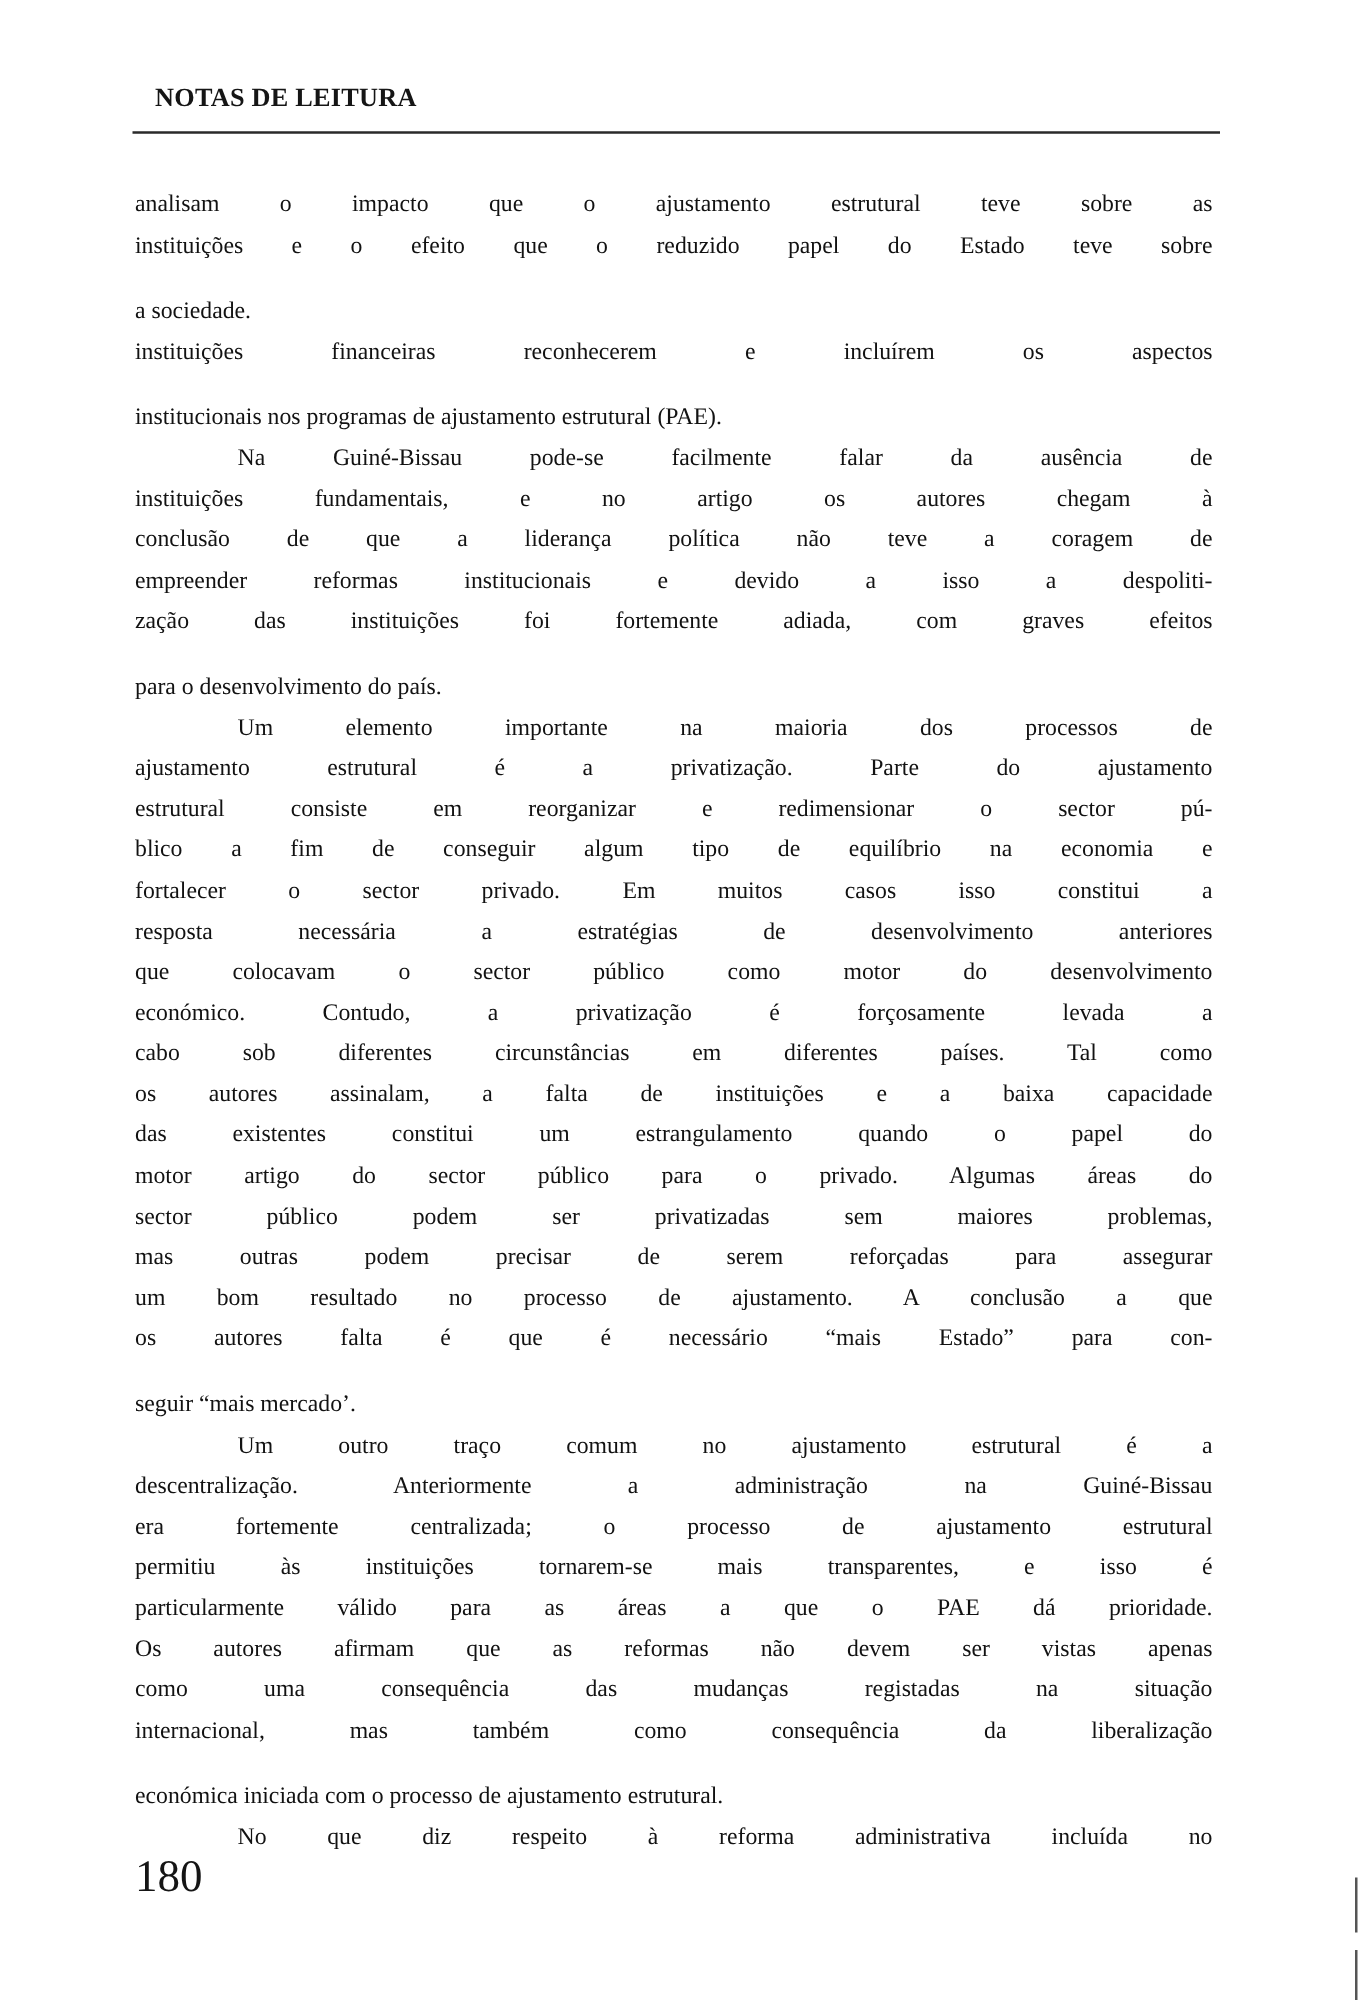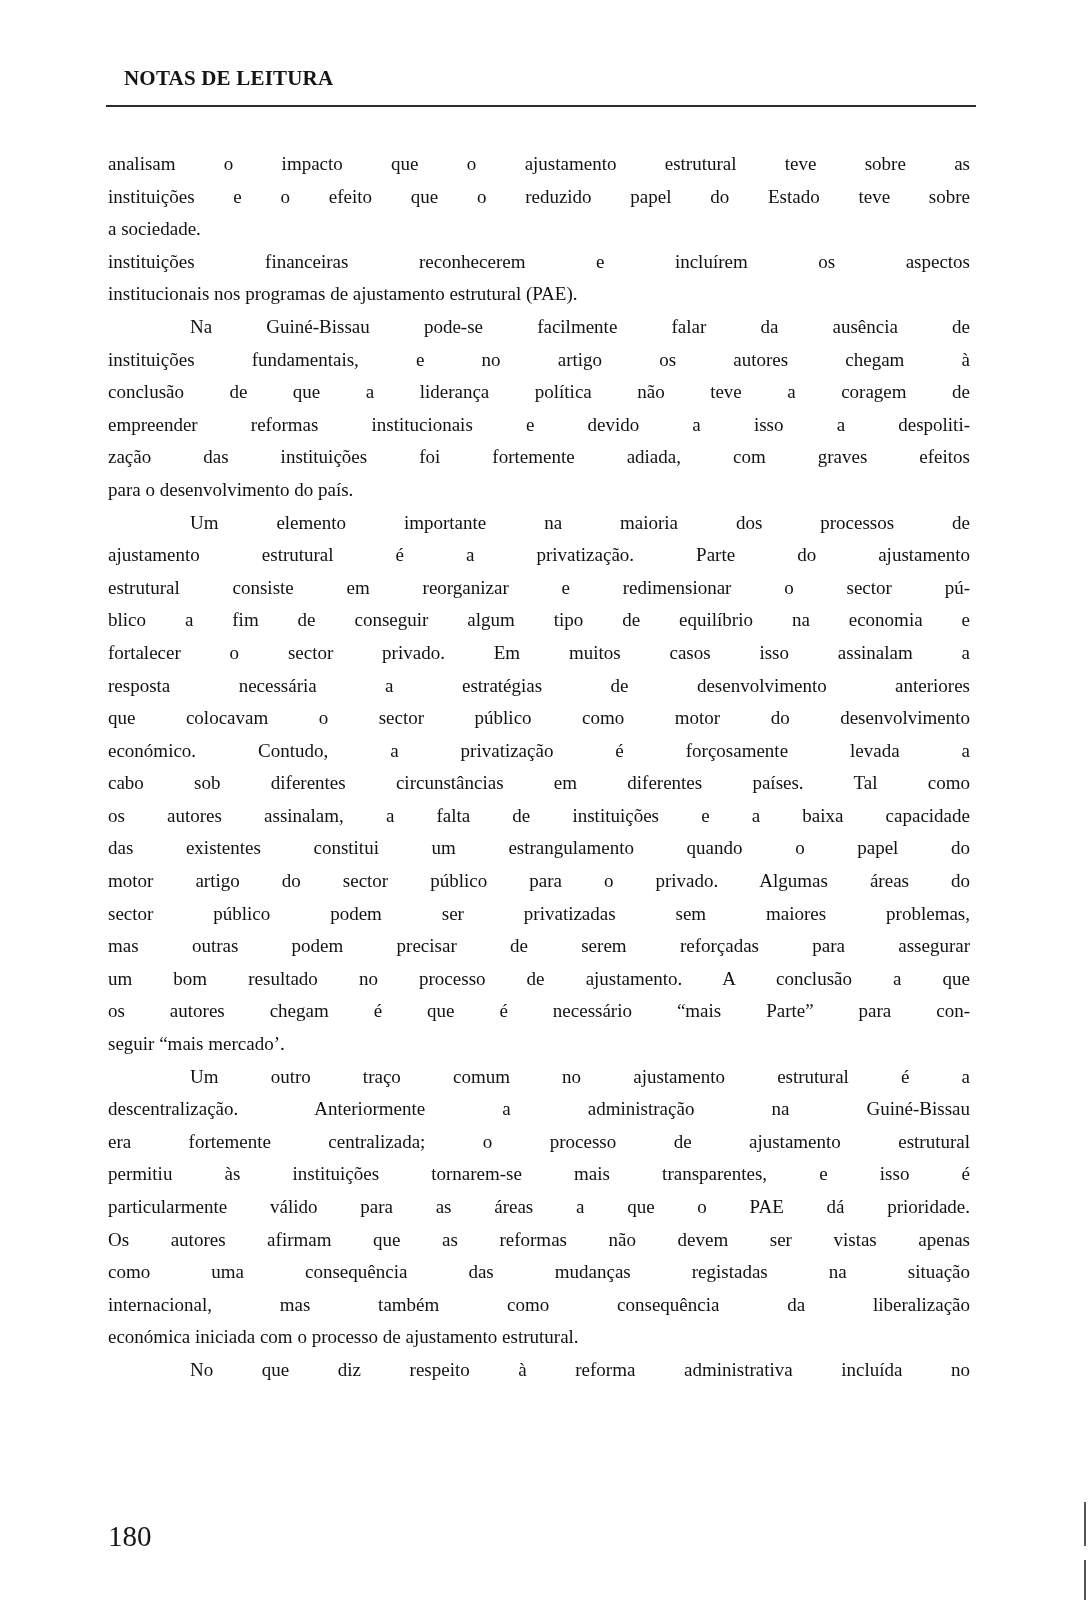--- a/index.html
+++ b/index.html
@@ -45,29 +45,30 @@
       line-height: 32.6px;
       font-size: 19px;
       white-space: nowrap;
       text-align: justify;
       text-align-last: justify;
       transform-origin: left center;
       color: #121212;
     }
     .line.last {
       text-align-last: left;
+      margin-top: 20px;
     }
     .line.indent {
       padding-left: 82px;
     }
     .folio {
       position: absolute;
       left: 108px;
-      top: 1520px;
-      font-size: 29px;
+      top: 1480px;
+      font-size: 36px;
       color: #151515;
     }
     .edge-mark {
       position: absolute;
       left: 1084px;
       width: 2px;
       background: #555555;
     }
   </style>
 </head>
@@ -87,32 +88,32 @@
       <span class="line indent" style="display: block; text-align-last: justify; text-align: justify;">Na Guiné-Bissau pode-se facilmente falar da ausência de</span>
       <span class="line" style="display: block; text-align-last: justify; text-align: justify;">instituições fundamentais, e no artigo os autores chegam à</span>
       <span class="line" style="display: block; text-align-last: justify; text-align: justify;">conclusão de que a liderança política não teve a coragem de</span>
       <span class="line" style="display: block; text-align-last: justify; text-align: justify;">empreender reformas institucionais e devido a isso a despoliti-</span>
       <span class="line" style="display: block; text-align-last: justify; text-align: justify;">zação das instituições foi fortemente adiada, com graves efeitos</span>
       <span class="line last" style="display: block; text-align-last: left; text-align: justify;">para o desenvolvimento do país.</span>
       <span class="line indent" style="display: block; text-align-last: justify; text-align: justify;">Um elemento importante na maioria dos processos de</span>
       <span class="line" style="display: block; text-align-last: justify; text-align: justify;">ajustamento estrutural é a privatização. Parte do ajustamento</span>
       <span class="line" style="display: block; text-align-last: justify; text-align: justify;">estrutural consiste em reorganizar e redimensionar o sector pú-</span>
       <span class="line" style="display: block; text-align-last: justify; text-align: justify;">blico a fim de conseguir algum tipo de equilíbrio na economia e</span>
-      <span class="line" style="display: block; text-align-last: justify; text-align: justify;">fortalecer o sector privado. Em muitos casos isso assinalam a</span>
+      <span class="line" style="display: block; text-align-last: justify; text-align: justify;">fortalecer o sector privado. Em muitos casos isso constitui a</span>
       <span class="line" style="display: block; text-align-last: justify; text-align: justify;">resposta necessária a estratégias de desenvolvimento anteriores</span>
       <span class="line" style="display: block; text-align-last: justify; text-align: justify;">que colocavam o sector público como motor do desenvolvimento</span>
       <span class="line" style="display: block; text-align-last: justify; text-align: justify;">económico. Contudo, a privatização é forçosamente levada a</span>
       <span class="line" style="display: block; text-align-last: justify; text-align: justify;">cabo sob diferentes circunstâncias em diferentes países. Tal como</span>
       <span class="line" style="display: block; text-align-last: justify; text-align: justify;">os autores assinalam, a falta de instituições e a baixa capacidade</span>
       <span class="line" style="display: block; text-align-last: justify; text-align: justify;">das existentes constitui um estrangulamento quando o papel do</span>
       <span class="line" style="display: block; text-align-last: justify; text-align: justify;">motor artigo do sector público para o privado. Algumas áreas do</span>
       <span class="line" style="display: block; text-align-last: justify; text-align: justify;">sector público podem ser privatizadas sem maiores problemas,</span>
       <span class="line" style="display: block; text-align-last: justify; text-align: justify;">mas outras podem precisar de serem reforçadas para assegurar</span>
       <span class="line" style="display: block; text-align-last: justify; text-align: justify;">um bom resultado no processo de ajustamento. A conclusão a que</span>
-      <span class="line" style="display: block; text-align-last: justify; text-align: justify;">os autores chegam é que é necessário “mais Parte” para con-</span>
+      <span class="line" style="display: block; text-align-last: justify; text-align: justify;">os autores falta é que é necessário “mais Estado” para con-</span>
       <span class="line last" style="display: block; text-align-last: left; text-align: justify;">seguir “mais mercado’.</span>
       <span class="line indent" style="display: block; text-align-last: justify; text-align: justify;">Um outro traço comum no ajustamento estrutural é a</span>
       <span class="line" style="display: block; text-align-last: justify; text-align: justify;">descentralização. Anteriormente a administração na Guiné-Bissau</span>
       <span class="line" style="display: block; text-align-last: justify; text-align: justify;">era fortemente centralizada; o processo de ajustamento estrutural</span>
       <span class="line" style="display: block; text-align-last: justify; text-align: justify;">permitiu às instituições tornarem-se mais transparentes, e isso é</span>
       <span class="line" style="display: block; text-align-last: justify; text-align: justify;">particularmente válido para as áreas a que o PAE dá prioridade.</span>
       <span class="line" style="display: block; text-align-last: justify; text-align: justify;">Os autores afirmam que as reformas não devem ser vistas apenas</span>
       <span class="line" style="display: block; text-align-last: justify; text-align: justify;">como uma consequência das mudanças registadas na situação</span>
       <span class="line" style="display: block; text-align-last: justify; text-align: justify;">internacional, mas também como consequência da liberalização</span>
       <span class="line last" style="display: block; text-align-last: left; text-align: justify;">económica iniciada com o processo de ajustamento estrutural.</span>

